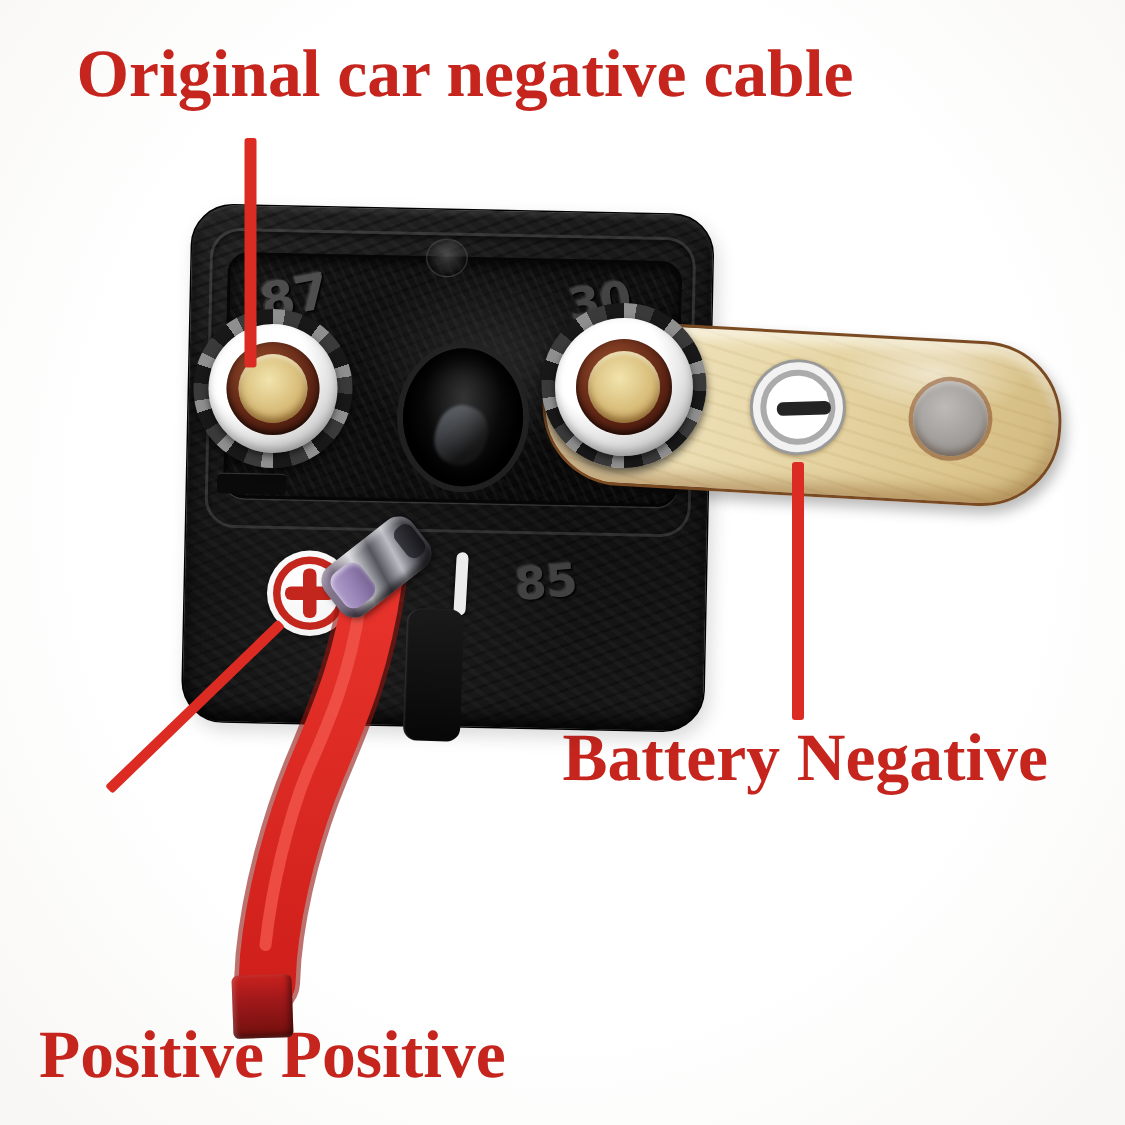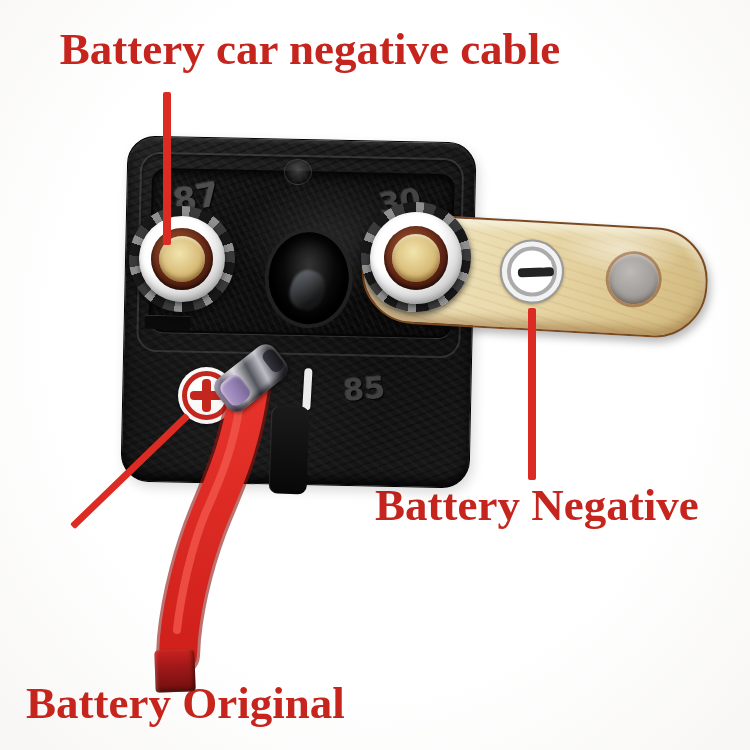--- a/index.html
+++ b/index.html
@@ -256,17 +256,17 @@
     <div id="connector-band" class="abs"></div>
     <div id="connector-tip" class="abs"></div>
   </div>
 
   <div id="cable-endcap" class="abs"></div>
 
   <div id="leader-top" class="abs leader"></div>
   <div id="leader-negative" class="abs leader"></div>
   <div id="leader-positive" class="abs leader"></div>
 
-  <div id="title" class="abs callout">Battery car negative cable</div>
+  <div id="title" class="abs callout">Original car negative cable</div>
   <div id="label-negative" class="abs callout">Battery Negative</div>
-  <div id="label-positive" class="abs callout">Battery Original</div>
+  <div id="label-positive" class="abs callout">Positive Positive</div>
 
 </div>
 
 </body></html>

